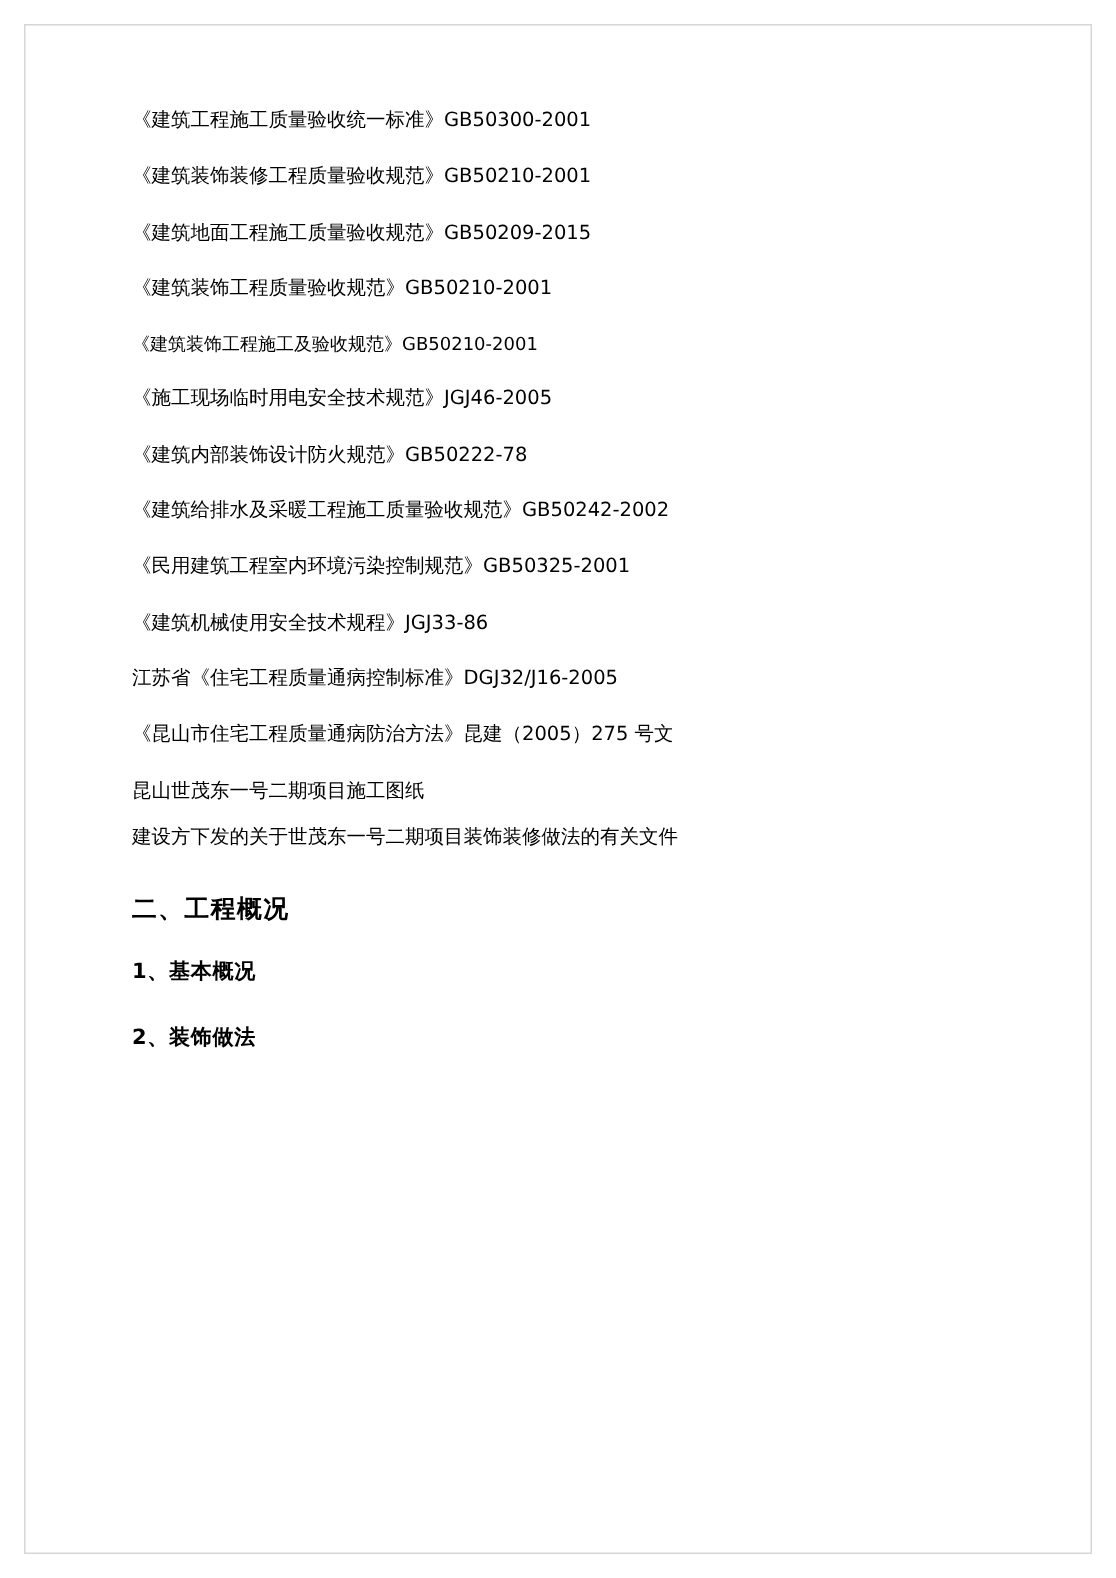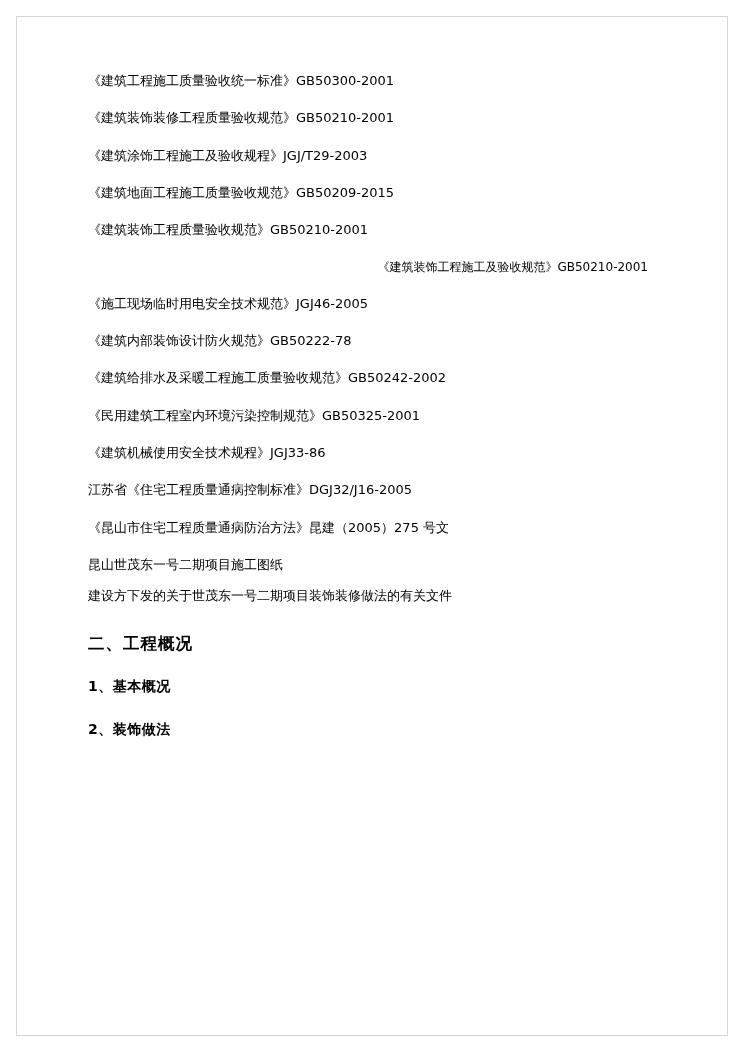--- a/index.html
+++ b/index.html
@@ -56,42 +56,40 @@
   }
   p.std-line {
     font-family: "DejaVu Sans", "Liberation Sans", sans-serif;
     font-size: 13px;
     margin: 0 0 18.5px 0;
     line-height: 1.45;
     white-space: nowrap;
   }
   p.std-line.small {
     font-size: 12px;
-    text-align: right;
   }
   p.std-line.tight {
     margin-bottom: 12px;
   }
   .doc-body {
     margin: 0;
     padding: 0;
   }
 </style>
 </head>
 <body>
 
 <div class="page">
   <div class="page-border"></div>
 
   <div class="content doc-body">
 
 
     <p class="std-line">《建筑工程施工质量验收统一标准》GB50300-2001</p>
     <p class="std-line">《建筑装饰装修工程质量验收规范》GB50210-2001</p>
-    <p class="std-line">《建筑涂饰工程施工及验收规程》JGJ/T29-2003</p>
     <p class="std-line">《建筑地面工程施工质量验收规范》GB50209-2015</p>
     <p class="std-line">《建筑装饰工程质量验收规范》GB50210-2001</p>
     <p class="std-line small">《建筑装饰工程施工及验收规范》GB50210-2001</p>
     <p class="std-line">《施工现场临时用电安全技术规范》JGJ46-2005</p>
     <p class="std-line">《建筑内部装饰设计防火规范》GB50222-78</p>
     <p class="std-line">《建筑给排水及采暖工程施工质量验收规范》GB50242-2002</p>
     <p class="std-line">《民用建筑工程室内环境污染控制规范》GB50325-2001</p>
     <p class="std-line">《建筑机械使用安全技术规程》JGJ33-86</p>
     <p class="std-line">江苏省《住宅工程质量通病控制标准》DGJ32/J16-2005</p>
     <p class="std-line">《昆山市住宅工程质量通病防治方法》昆建（2005）275 号文</p>

